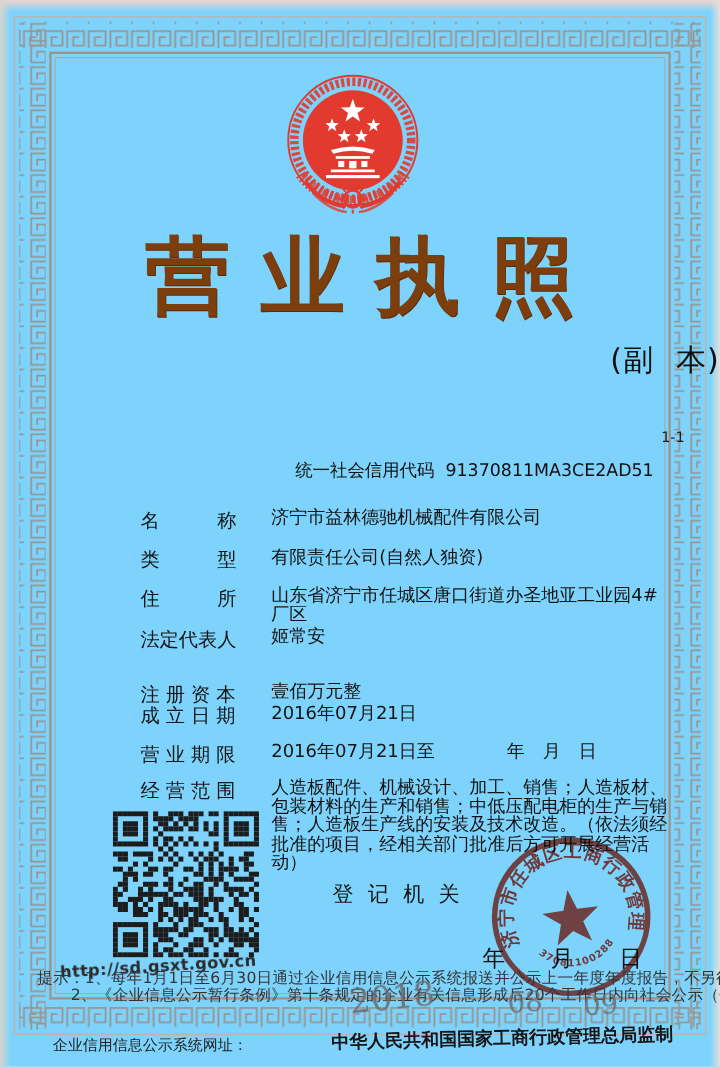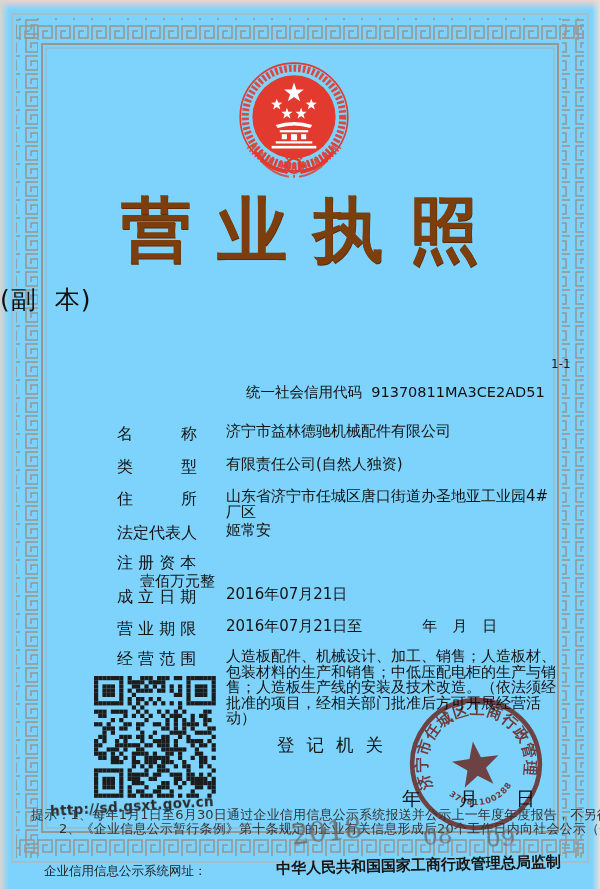--- a/index.html
+++ b/index.html
@@ -17,29 +17,29 @@
   
   #emblem{left:238px;top:56px;width:112px;height:134px;}
   
   #title{
     left:0;right:0;top:190px;text-align:center;
     font-family:"DejaVu Serif","Liberation Serif",serif;
     font-size:70px;font-weight:700;color:#7d3e0e;
     letter-spacing:26px;padding-left:26px;line-height:1.15;
     text-shadow:0.6px 0.6px 0 #5a2b08;
   }
-  #subtitle{left:0;right:0;top:283px;text-align:left;font-size:25px;color:#101010;letter-spacing:1px;white-space:pre;}
+  #subtitle{left:0;right:0;top:283px;text-align:right;font-size:25px;color:#101010;letter-spacing:1px;white-space:pre;}
   #pageno{left:551px;top:357px;font-size:12px;color:#1a1a1a;}
   #creditline{left:246px;top:383px;font-size:14.5px;color:#101010;white-space:pre;}
   
   .row{position:absolute;left:117px;width:442px;display:flex;align-items:flex-start;}
   .row .lbl{flex:none;width:86px;font-size:16px;white-space:pre;color:#131313;}
   .row .val{flex:1;margin-left:23px;font-size:15px;line-height:15.6px;color:#131313;white-space:pre-wrap;word-break:break-all;}
   #row0{top:424px;} #row1{top:457px;} #row2{top:489px;} #row3{top:523px;}
-  #row4{top:553px;flex-direction:column;} #row5{top:587px;} #row6{top:619px;} #row7{top:649px;}
+  #row4{top:569px;} #row5{top:587px;} #row6{top:619px;} #row7{top:649px;}
   
   #qr{left:94px;top:676px;width:122px;height:122px;}
   
   #regorg{left:277px;top:733px;font-size:17.5px;letter-spacing:12px;color:#141414;}
   #seal{left:404px;top:692px;width:144px;height:144px;transform:rotate(-8deg);opacity:.92;mix-blend-mode:multiply;}
   #ymd{left:402px;top:786px;font-size:19px;color:#101010;white-space:pre;}
   #urloverlay{left:50px;top:798px;font-size:13.5px;font-weight:600;color:#2a2a2a;transform:rotate(-3.5deg);letter-spacing:.3px;filter:blur(.2px);}
   
   .notice{font-size:13px;color:#333;white-space:nowrap;letter-spacing:.2px;}
   #notice1{left:31px;top:806px;}

